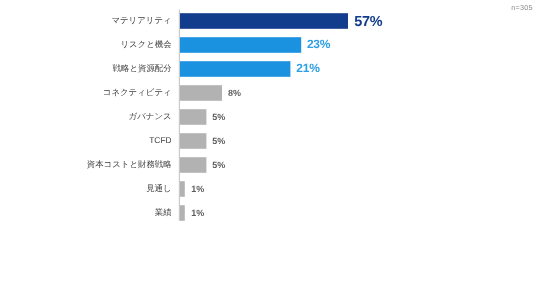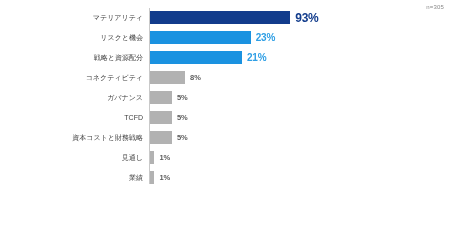--- a/index.html
+++ b/index.html
@@ -118,21 +118,21 @@
 
   <div id="sample-note">n=305</div>
 
   <div id="plot">
     <div id="axis-line"></div>
     <div id="rows">
         <div class="row" style="top: 0px;">
           <div class="cat-label">マテリアリティ</div>
           <div class="bar-wrap">
             <div class="bar primary" style="width: 140.16px;"></div>
-            <div class="val-label primary" style="left: 145.16px;">93%</div>
+            <div class="val-label primary" style="left: 145.16px;">57%</div>
           </div>
         </div>
         <div class="row" style="top: 20px; padding-left: 28px;">
           <div class="cat-label">リスクと機会</div>
           <div class="bar-wrap">
             <div class="bar secondary" style="width: 100.74px;"></div>
             <div class="val-label secondary" style="left: 105.74px;">23%</div>
           </div>
         </div>
         <div class="row" style="top: 40px;">

